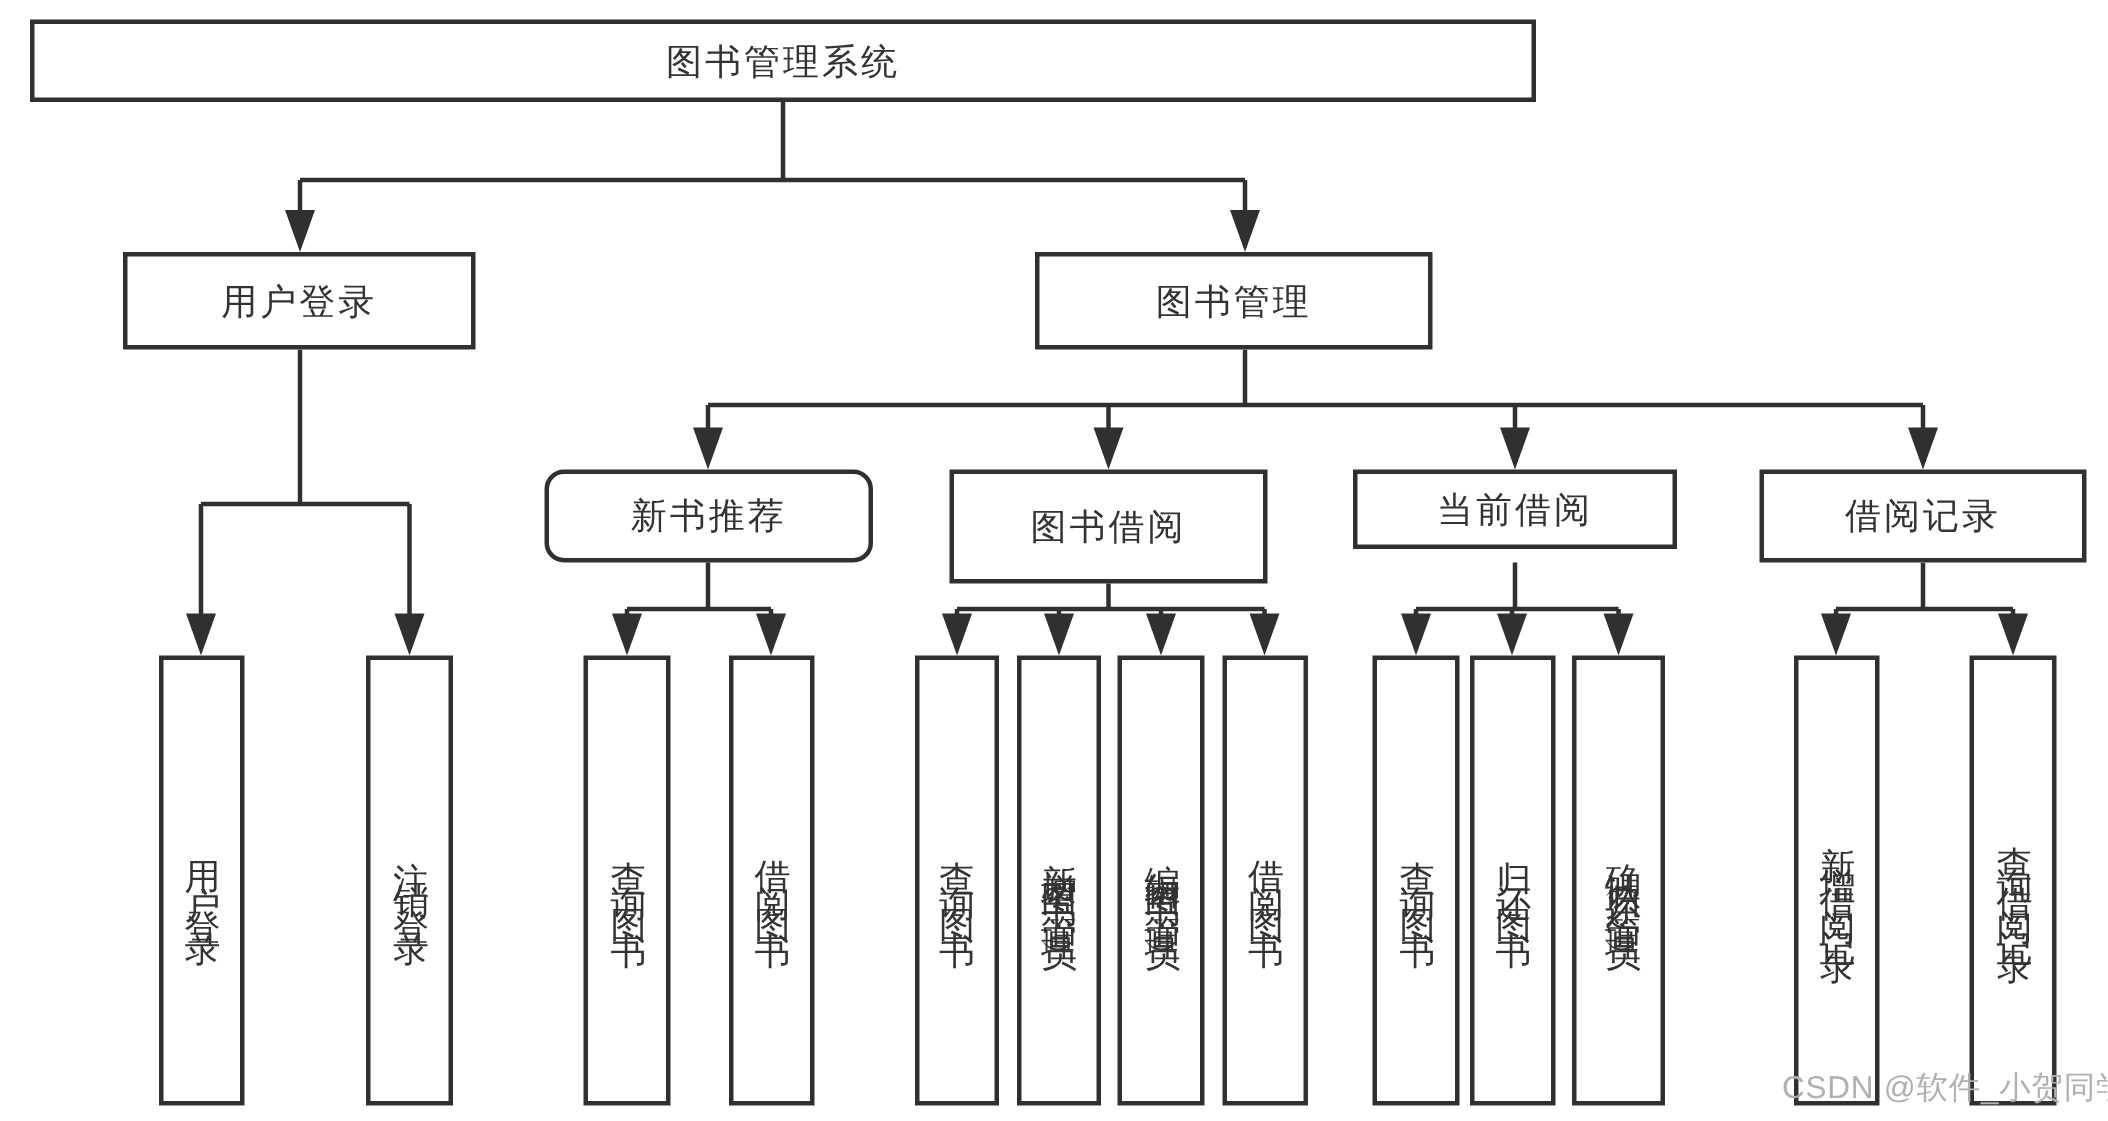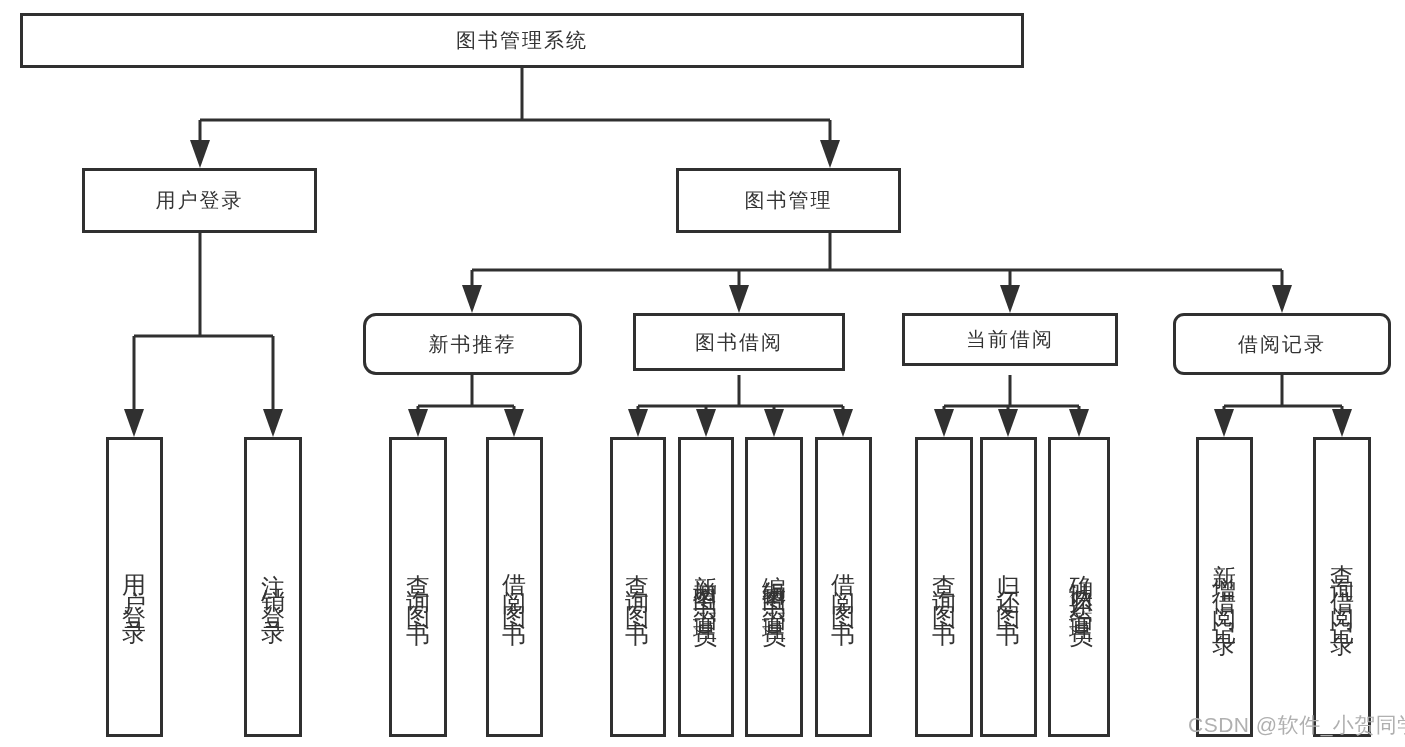--- a/index.html
+++ b/index.html
@@ -23,21 +23,21 @@
     position: absolute;
     box-sizing: border-box;
     border: 3px solid var(--border);
     background: #ffffff;
     color: var(--text);
   }
   .h-node {
     display: flex;
     align-items: center;
     justify-content: center;
-    font-size: 20px;
+    font-size: 24px;
     letter-spacing: 2px;
     white-space: nowrap;
   }
   .v-node {
     writing-mode: vertical-rl;
     text-orientation: mixed;
     text-align: center;
     font-size: 24px;
     line-height: 51px;
     top: 437px;
@@ -91,26 +91,26 @@
       <polygon points="1008,437 998,409 1018,409"></polygon>
       <polygon points="1079,437 1069,409 1089,409"></polygon>
       <polygon points="1224,437 1214,409 1234,409"></polygon>
       <polygon points="1342,437 1332,409 1352,409"></polygon>
     </g>
   </svg>
 
   <div class="node h-node" style="left:20px; top:13px; width:1004px; height:55px;">图书管理系统</div>
 
   <div class="node h-node" style="left:82px; top:168px; width:235px; height:65px;">用户登录</div>
-  <div class="node h-node" style="left:676px; top:168px; width:225px; height:65px;">图书管理</div>
+  <div class="node h-node" style="left:690px; top:168px; width:265px; height:65px;">图书管理</div>
 
   <div class="node h-node" style="left:363px; top:313px; width:219px; height:62px;border-radius:13px;">新书推荐</div>
-  <div class="node h-node" style="left:633px; top:313px; width:212px; height:58px;">图书借阅</div>
+  <div class="node h-node" style="left:633px; top:313px; width:212px; height:76px;">图书借阅</div>
   <div class="node h-node" style="left:902px; top:313px; width:216px; height:53px;">当前借阅</div>
-  <div class="node h-node" style="left:1173px; top:313px; width:218px; height:62px;border-radius:11px;">借阅记录</div>
+  <div class="node h-node" style="left:1173px; top:313px; width:218px; height:62px;">借阅记录</div>
 
   <div class="node v-node sp4" style="left:106px; width:57px;">用户登录</div>
   <div class="node v-node sp4" style="left:244px; width:58px;">注销登录</div>
 
   <div class="node v-node sp4" style="left:389px; width:58px;">查询图书</div>
   <div class="node v-node sp4" style="left:486px; width:57px;">借阅图书</div>
 
   <div class="node v-node sp4" style="left:610px; width:56px;">查询图书</div>
   <div class="node v-node sp9" style="left:678px; width:56px;">新增图书（管理员）</div>
   <div class="node v-node sp9" style="left:745px; width:58px;">编辑图书（管理员）</div>

